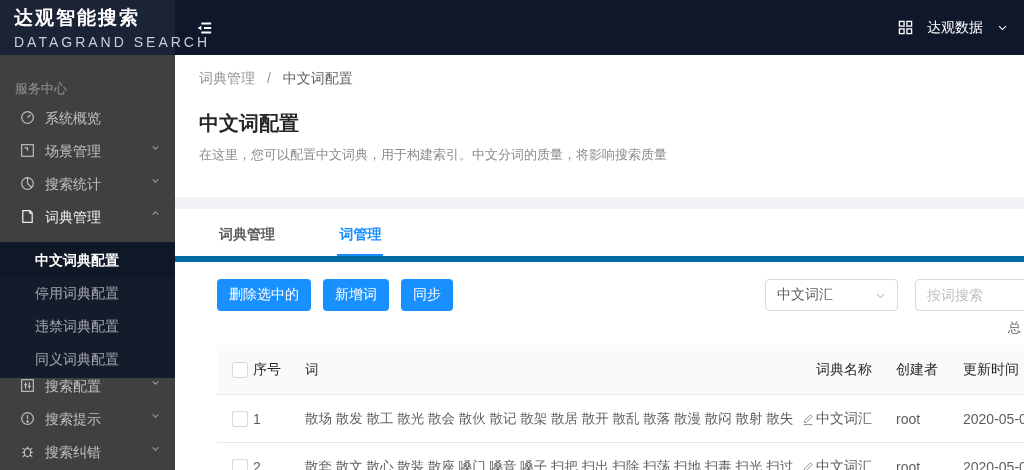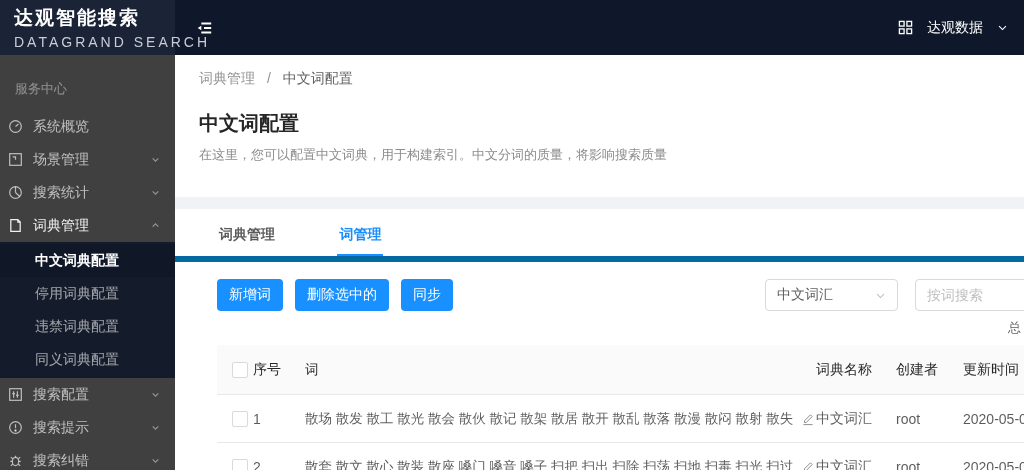--- a/index.html
+++ b/index.html
@@ -11,21 +11,21 @@
   .logo { width:175px; height:55px; padding-left:14px; display:flex; flex-direction:column; justify-content:center; background:#1b2336; flex:none; }
   .logo-title { color:#ffffff; font-size:19px; font-weight:bold; letter-spacing:2px; white-space:nowrap; }
   .logo-sub { color:#c8cdd8; font-size:14px; letter-spacing:3px; margin-top:3px; white-space:nowrap; }
   .fold-btn { margin-left:20px; color:#ffffff; display:flex; align-items:center; cursor:pointer; }
   .header-right { margin-left:auto; margin-right:16px; display:flex; align-items:center; gap:14px; color:#ffffff; font-size:14px; cursor:pointer; }
   .header-right svg { display:block; }
 
   
   .sidebar { position:absolute; top:55px; left:0; width:175px; height:415px; background:#404040; color:rgba(255,255,255,0.65); font-size:14px; z-index:4; }
   .side-section { padding:25px 0 12px 15px; color:rgba(255,255,255,0.42); font-size:13px; }
-  .side-item { height:33px; display:flex; align-items:center; padding-left:8px; cursor:pointer; }
+  .side-item { height:33px; display:flex; padding-left:20px; cursor:pointer; }
   .side-item .mi { width:15px; height:15px; margin-right:10px; flex:none; display:flex; align-items:center; }
   .side-item .chev { margin-left:auto; margin-right:15px; color:rgba(255,255,255,0.45); display:flex; }
   .side-item.open { color:rgba(255,255,255,0.92); }
   .submenu { background:#141b2b; padding:2px 0; }
   .sub-item { height:33px; display:flex; align-items:center; padding-left:35px; cursor:pointer; color:rgba(255,255,255,0.6); }
   .sub-item.active { color:#ffffff; font-weight:bold; background:#1017278; background:#101726; }
 
   
   .main { position:absolute; left:175px; top:55px; width:919px; height:415px; }
   .page-head { background:#ffffff; height:142px; padding:15px 24px 0 24px; }
@@ -223,22 +223,22 @@
     </div>
 
     <div class="card">
 
       <div class="tabs">
         <span class="tab">词典管理</span>
         <span class="tab active">词管理</span>
       </div>
 
       <div class="toolbar">
+        <button class="btn">删除选中的</button>
         <button class="btn">新增词</button>
-        <button class="btn">删除选中的</button>
         <button class="btn">同步</button>
       </div>
 
       <div class="dict-select">
         <span>中文词汇</span>
         <span class="sel-chev">
           <svg width="11" height="11" viewBox="0 0 16 16" fill="none" stroke="currentColor" stroke-width="1.6">
               <polyline points="3,6 8,11 13,6"></polyline>
             </svg>
         </span>

